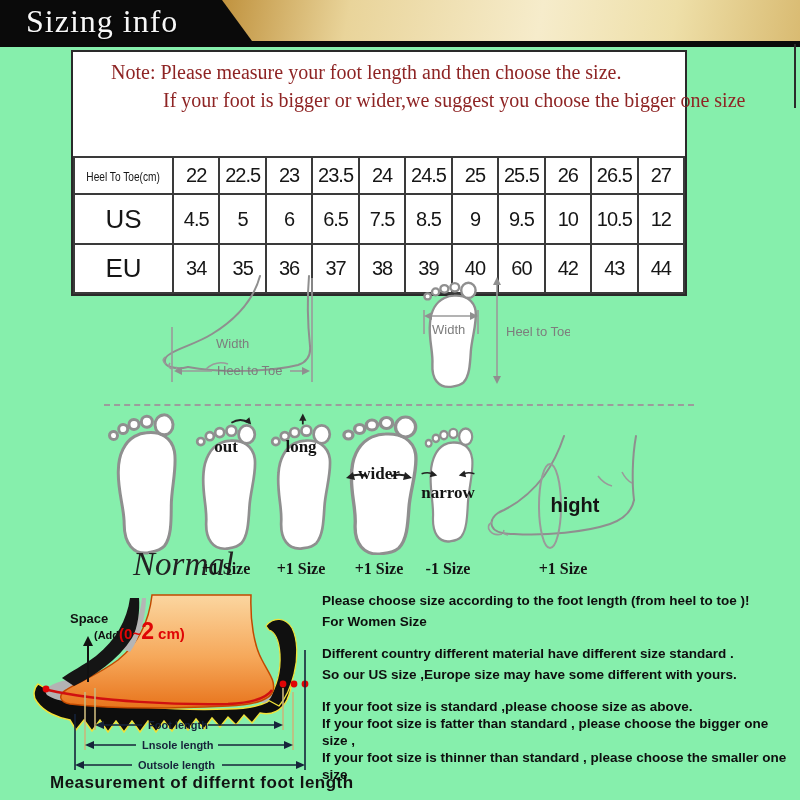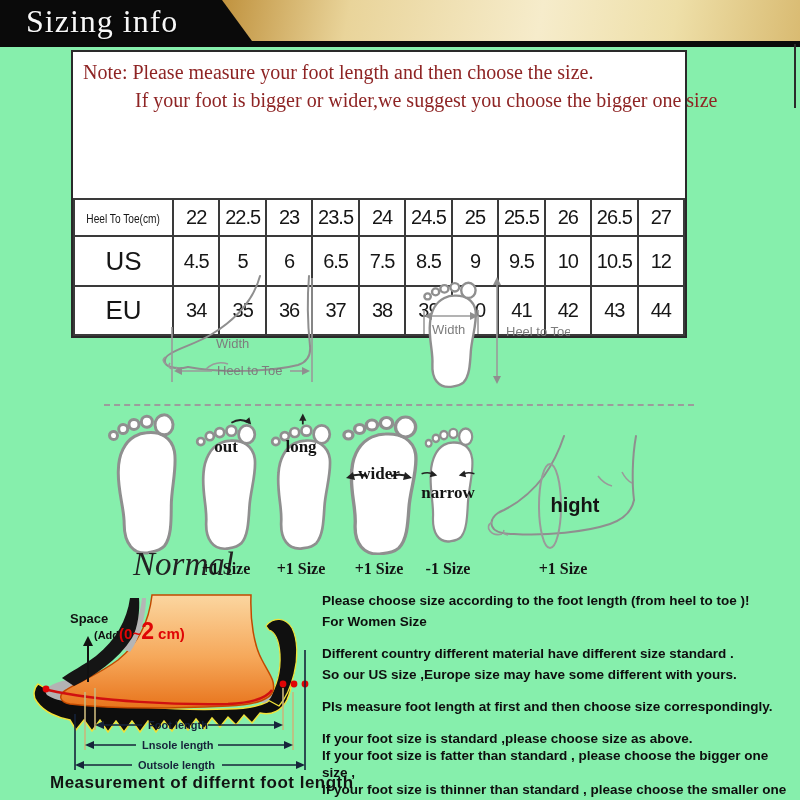--- a/index.html
+++ b/index.html
@@ -10,22 +10,22 @@
   #header{position:absolute;left:0;top:0;width:800px;height:47px;background:#0a0a0a;}
   #header .gold{position:absolute;left:222px;top:0;width:578px;height:41px;
     background:linear-gradient(100deg,#c0923e 0%,#e9d49a 22%,#f6eccb 55%,#eedfa8 78%,#d9bb72 100%);
     clip-path:polygon(0 0,100% 0,100% 100%,30px 100%);}
   #header .title{position:absolute;left:26px;top:3px;color:#f7f7f7;
     font-family:"Liberation Serif",serif;font-size:32px;letter-spacing:1px;
     text-shadow:0 1px 2px #000;}
   #right-artifact{position:absolute;left:794px;top:44px;width:2px;height:64px;background:#2b2b2b;}
 
   
-  #note-box{position:absolute;left:71px;top:50px;width:616px;height:288px;
-    border:2px solid #2a2a2a;background:#fff;box-sizing:border-box;}
+  #note-box{position:absolute;left:71px;top:50px;width:616px;height:246px;
+    border:2px solid #2a2a2a;background:#fff;box-sizing:border-box;padding-left:28px;}
   .note-line{font-family:"Liberation Serif",serif;color:#8e2424;font-size:20px;white-space:nowrap;}
   .note-line.l1{margin:9px 0 0 10px;}
   .note-line.l2{margin:5px 0 0 62px;}
   #size-table{position:absolute;left:0;bottom:0;width:612px;height:138px;
     border-collapse:collapse;table-layout:fixed;}
   #size-table th,#size-table td{border:2px solid #3a3a3a;text-align:center;vertical-align:middle;
     padding:0;color:#161616;}
   #size-table th{width:97px;font-weight:normal;}
   #size-table th .cond{display:inline-block;transform:scaleX(0.78);white-space:nowrap;font-size:13px;}
   #size-table th .big{font-size:26px;letter-spacing:0;transform:none;}
@@ -132,21 +132,21 @@
       </tr>
       <tr>
         <th><span class="big">EU</span></th>
         <td>34</td>
         <td>35</td>
         <td>36</td>
         <td>37</td>
         <td>38</td>
         <td>39</td>
         <td>40</td>
-        <td>41</td>
+        <td>60</td>
         <td>42</td>
         <td>43</td>
         <td>44</td>
       </tr>
     </tbody>
       </table>
   </div>
 
   <svg id="measure-svg" width="420" height="132" viewBox="0 0 420 132">
 
@@ -325,19 +325,18 @@
     </div>
   </div>
 
   <div id="shoe-caption">Measurement of differnt foot length</div>
 
   <div id="right-text">
     <p>Please choose size according to the foot length (from heel to toe )!</p>
     <p>For Women Size</p>
     <p class="gap">Different country different material have different size standard .</p>
     <p>So our US size ,Europe size may have some different with yours.</p>
-    <p class="gap">Pls measure foot length at first and then choose size correspondingly.</p>
     <p class="gap tight">If your foot size is standard ,please choose size as above.</p>
     <p class="tight">If your foot size is fatter than standard , please choose the bigger one size ,</p>
     <p class="tight">If your foot size is thinner than standard , please choose the smaller one size</p>
   </div>
 
 </div>
 
 </body></html>

